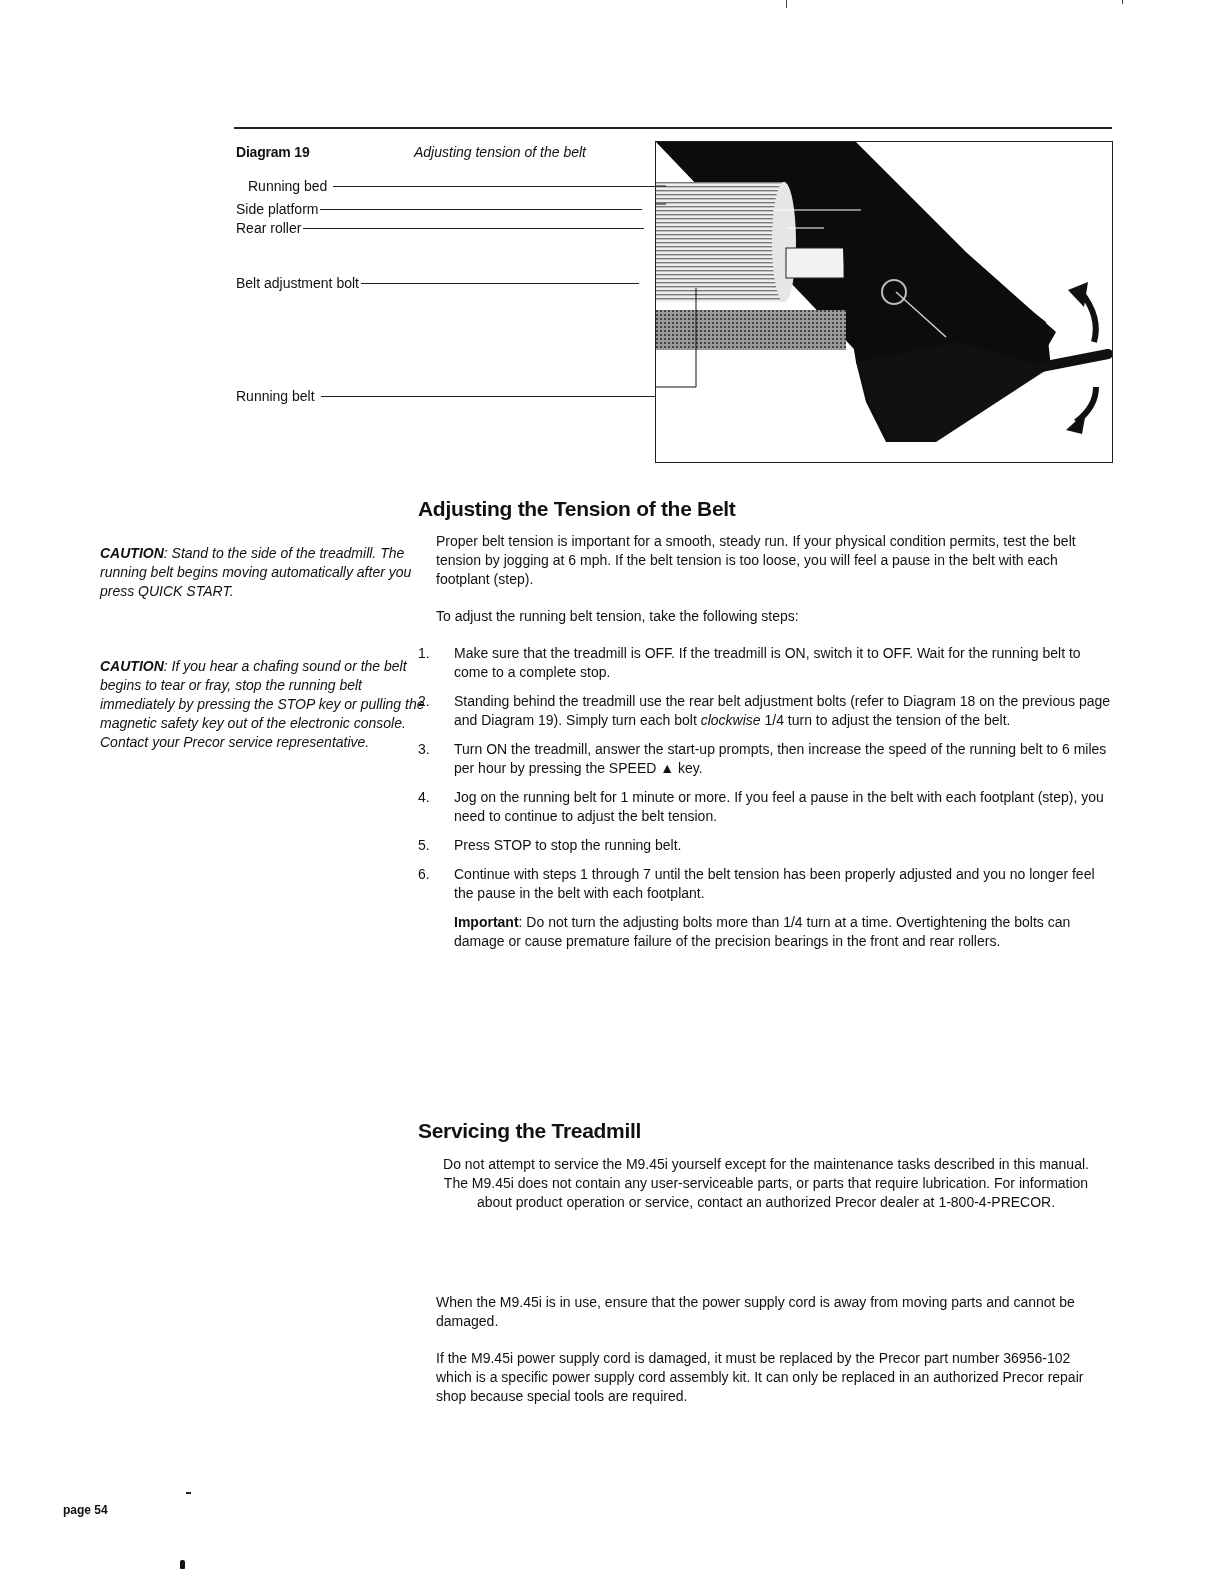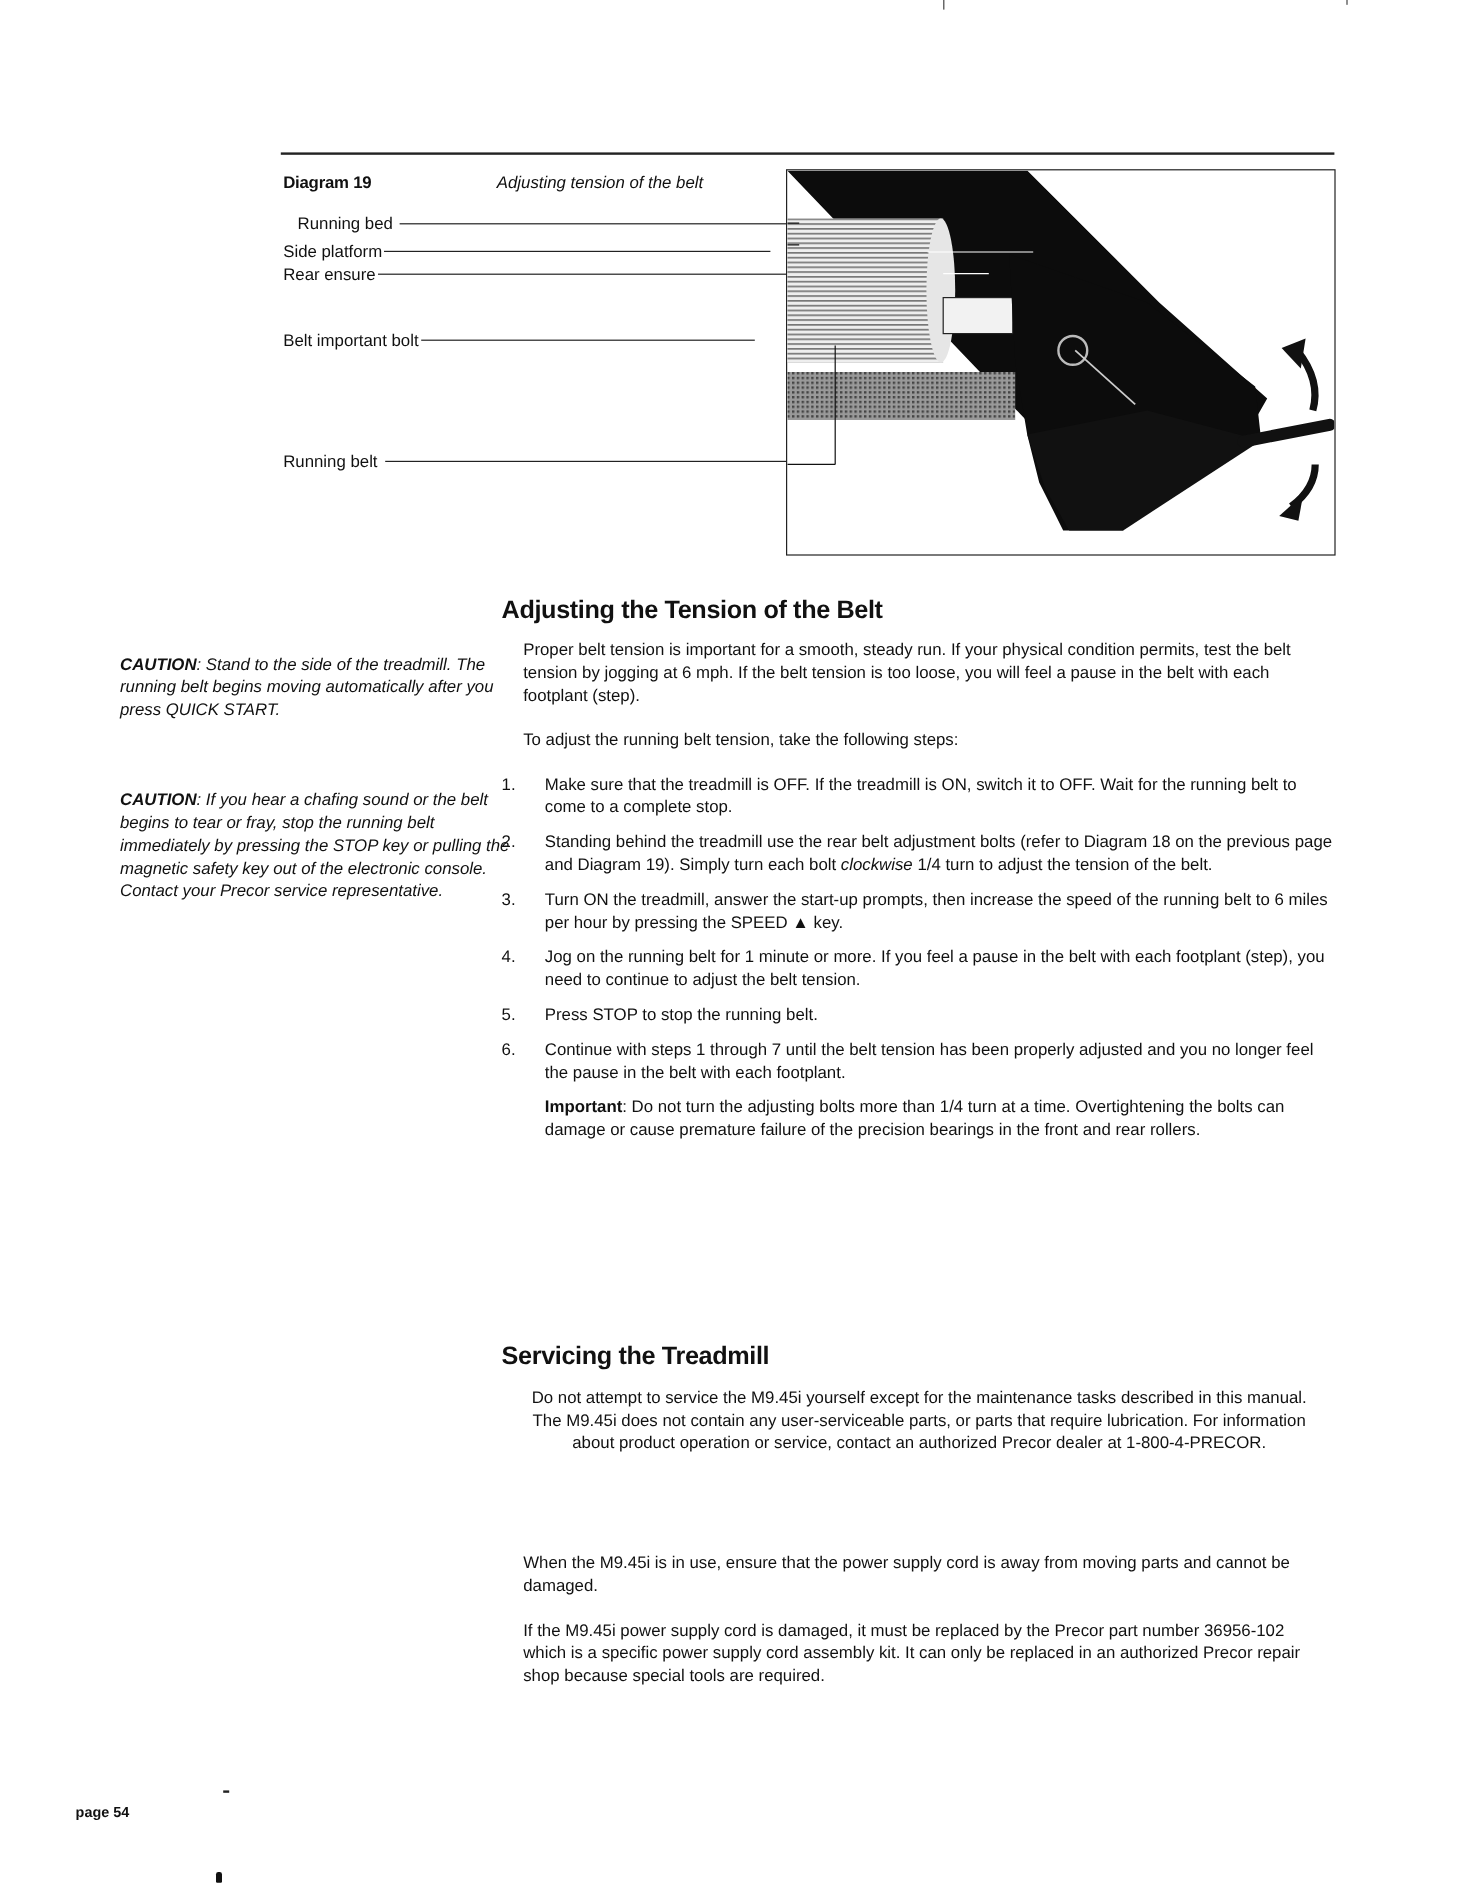--- a/index.html
+++ b/index.html
@@ -42,28 +42,28 @@
 
 <div class="abs callout" style="left:248px; top:178px;">
   <span>Running bed</span>
   <span class="line" style="width:330px; margin-left:6px;"></span>
 </div>
 <div class="abs callout" style="left:236px; top:201px;">
   <span>Side platform</span>
   <span class="line" style="width:322px;"></span>
 </div>
 <div class="abs callout" style="left:236px; top:220px;">
-  <span>Rear ensure</span>
+  <span>Rear roller</span>
   <span class="line" style="width:341px;"></span>
 </div>
 <div class="abs callout" style="left:236px; top:275px;">
-  <span>Belt important bolt</span>
+  <span>Belt adjustment bolt</span>
   <span class="line" style="width:278px;"></span>
 </div>
-<div class="abs callout" style="left:236px; top:376px;">
+<div class="abs callout" style="left:236px; top:388px;">
   <span>Running belt</span>
   <span class="line" style="width:360px; margin-left:6px;"></span>
 </div>
 
 <div class="abs figure-box">
   <svg width="456" height="320" viewBox="0 0 456 320">
     <defs>
       <pattern id="stripes" width="6" height="4" patternUnits="userSpaceOnUse">
         <rect width="6" height="4" fill="#eee"></rect>
         <rect width="6" height="1.4" fill="#777"></rect>

